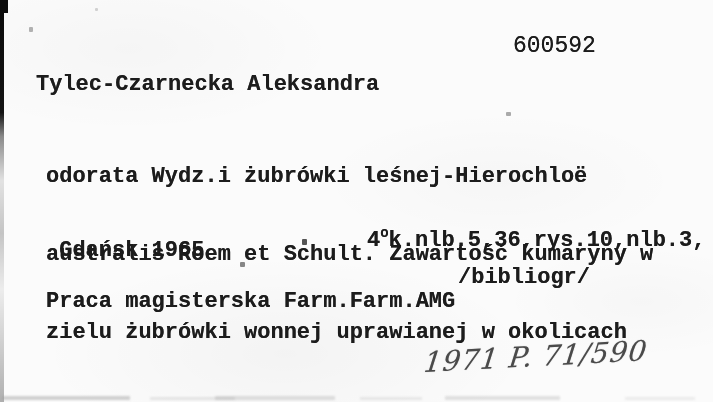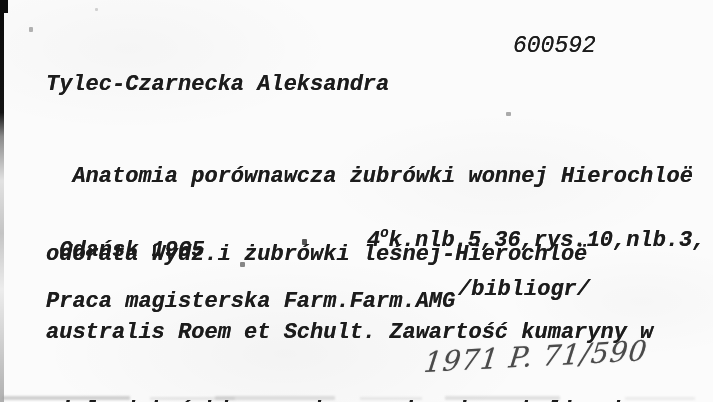--- a/index.html
+++ b/index.html
@@ -17,39 +17,38 @@
   }
   .tw{
     position:absolute;
     font-family:"Liberation Mono","DejaVu Sans Mono",monospace;
     font-weight:bold;
     font-size:22px;
     line-height:26px;
     color:#1c1c1c;
     white-space:pre;
     text-shadow:0 0 0.6px rgba(25,25,25,0.75);
-    font-style:italic;
   }
   .accession{
     left:513px;top:33px;
     font-weight:normal;
     font-size:23px;
     text-shadow:0 0 0.4px rgba(25,25,25,0.9);
   }
-  .author{left:46px;top:72px;}
+  .author{left:36px;top:72px;}
   .body-block{left:46px;top:112px;}
   .body-block .line{white-space:pre;}
   .imprint-left{left:46px;top:238px;}
   .collation{left:367px;top:228px;}
   .collation .sup{
     display:inline-block;
     font-size:14px;
     transform:translateY(-9px);
   }
-  .bibliogr{left:458px;top:265px;margin-top:12px;}
+  .bibliogr{left:458px;top:265px;}
   .thesis{left:46px;top:289px;}
   .handwriting{
     position:absolute;
     left:424px;top:340px;
     font-family:"DejaVu Serif",serif;
     font-style:italic;
     font-size:28px;
     letter-spacing:1px;
     color:#4a4a4a;
     transform:rotate(-3deg) skewX(-10deg);
@@ -100,21 +99,20 @@
   <div class="speck sp2"></div>
   <div class="speck sp3"></div>
   <div class="speck sp4"></div>
   <div class="speck sp5"></div>
 
   <div class="tw accession">600592</div>
 
   <div class="tw author">Tylec-Czarnecka Aleksandra</div>
 
   <div class="tw body-block">
-    <div class="line">  Anatomia porównawcza żubrówki wonnej Hierochloë</div>
     <div class="line">odorata Wydz.i żubrówki leśnej-Hierochloë</div>
     <div class="line">australis Roem et Schult. Zawartość kumaryny w</div>
     <div class="line">zielu żubrówki wonnej uprawianej w okolicach</div>
     
   </div>
 
   <div class="tw imprint-left"> Gdańsk 1965</div>
 
   <div class="tw collation"><span>4</span><span class="sup">o</span><span>k.nlb.5,36,rys.10,nlb.3,</span></div>
 

